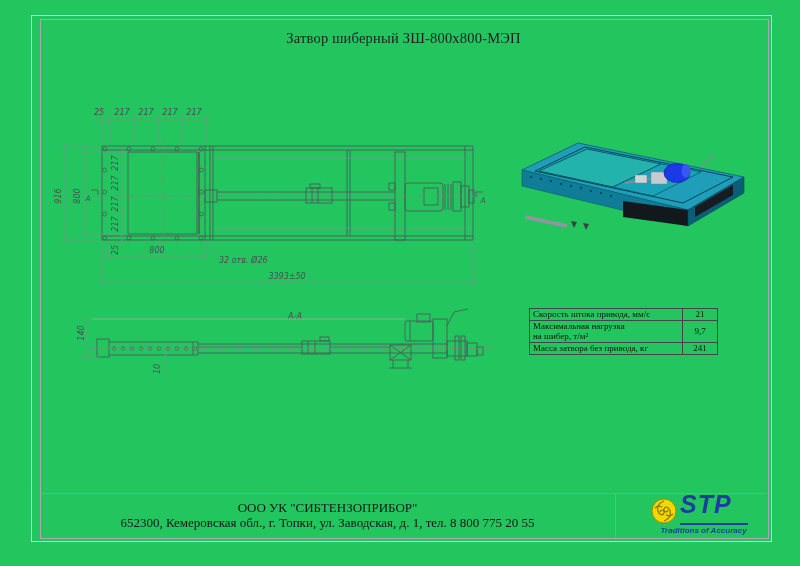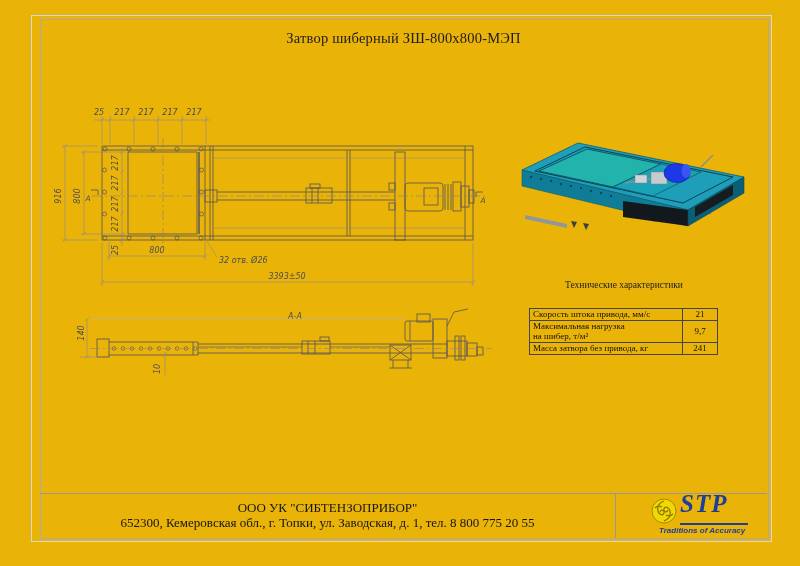--- a/index.html
+++ b/index.html
@@ -1,16 +1,16 @@
 <!DOCTYPE html>
 <html><head>
 <meta charset="utf-8">
 <style>
   html,body{margin:0;padding:0;background:#ffffff;}
-  .page{position:relative;width:800px;height:566px;background:#eab308;overflow:hidden;
+  .page{position:relative;width:800px;height:566px;background:#22c55e;overflow:hidden;
         font-family:"Liberation Serif", serif;}
   .outer-border{position:absolute;left:31px;top:15px;width:739px;height:525px;
         border:1px solid #d6d6dc;}
   .frame{position:absolute;left:40px;top:19px;width:727px;height:518px;
         border:1px solid #a9a9b2;}
   .page-title{position:absolute;left:40px;top:30px;width:727px;text-align:center;
         font-size:14.5px;color:#1c1c22;letter-spacing:.2px;}
   .dwg{position:absolute;left:0;top:0;}
   
   .specs-title{position:absolute;left:529px;top:280px;width:190px;text-align:center;
@@ -23,24 +23,24 @@
   
   .footer-band{position:absolute;left:40px;top:493px;width:727px;height:44px;
         border-top:1px solid #97979f;}
   .footer-left{position:absolute;left:0;top:0;width:575px;height:44px;
         border-right:1px solid #97979f;display:flex;flex-direction:column;
         justify-content:center;align-items:center;}
   .footer-left div{font-size:13px;line-height:14.6px;color:#15151a;text-align:center;}
   .footer-right{position:absolute;left:576px;top:0;width:151px;height:44px;}
   .logo{position:absolute;left:35px;top:2px;width:105px;height:41px;}
   .logo-emblem{position:absolute;left:0;top:2px;}
-  .logo-text{position:absolute;left:29px;top:-6px;font-family:Liberation Serif, serif;
+  .logo-text{position:absolute;left:29px;top:-6px;font-family:Liberation Sans, sans-serif;
         font-weight:bold;font-style:italic;font-size:25px;color:#1d3e9e;letter-spacing:1px;}
   .logo-underline{position:absolute;left:29px;top:27px;width:68px;height:2px;background:#1d3e9e;}
-  .logo-tagline{position:absolute;left:8px;top:30px;width:105px;
+  .logo-tagline{position:absolute;left:0px;top:30px;width:105px;text-align:center;
         font-family:"Liberation Sans",sans-serif;font-weight:bold;font-style:italic;
         font-size:8px;color:#1d3e9e;white-space:nowrap;}
   
   .dtxt{font:italic 8px "DejaVu Sans",sans-serif;fill:#4b4b55;}
   .dtxt2{font:italic 7.5px "DejaVu Sans",sans-serif;fill:#4b4b55;}
 </style>
 </head>
 <body>
 
 <div class="page">
@@ -294,21 +294,20 @@
         <circle cx="46" cy="66" r="1.2"></circle>
       <circle cx="56" cy="69" r="1.2"></circle>
         <circle cx="66" cy="71" r="1.2"></circle>
         <circle cx="76" cy="73" r="1.2"></circle>
       <circle cx="86" cy="76" r="1.2"></circle>
         <circle cx="96" cy="78" r="1.2"></circle>
         <circle cx="106" cy="81" r="1.2"></circle>
     </g>
   </svg>
 
-  <div class="specs-title">Технические характеристики</div>
   <table class="specs">
     <tbody>
     <tr>
       <td>Скорость штока привода, мм/с</td>
       <td class="val">21</td>
     </tr>
     <tr>
       <td class="multi">Максимальная нагрузка
 на шибер, т/м²</td>
       <td class="val">9,7</td>

